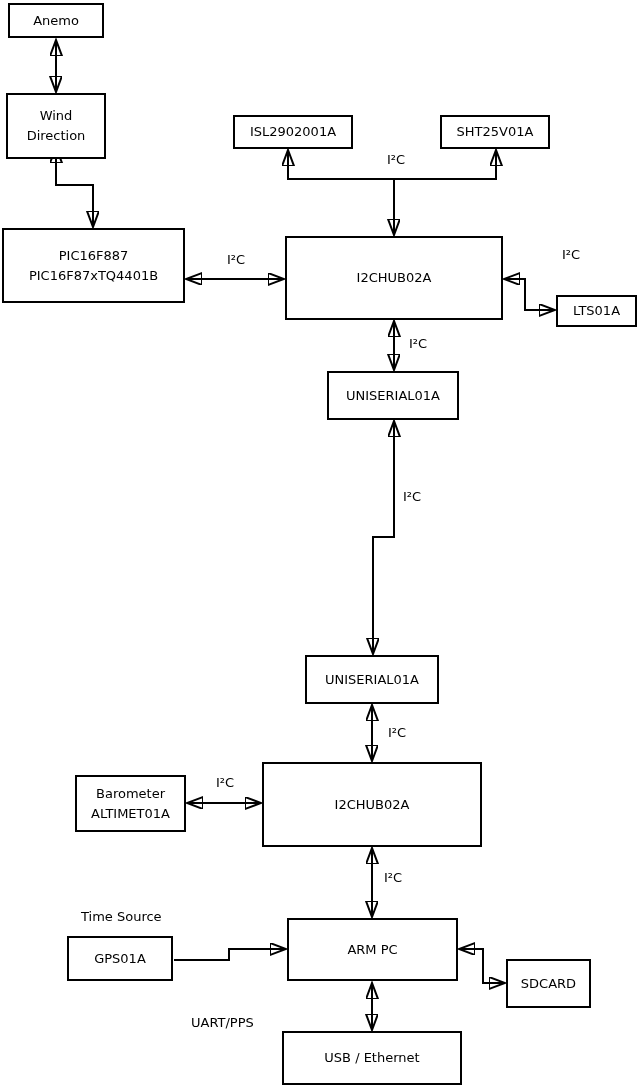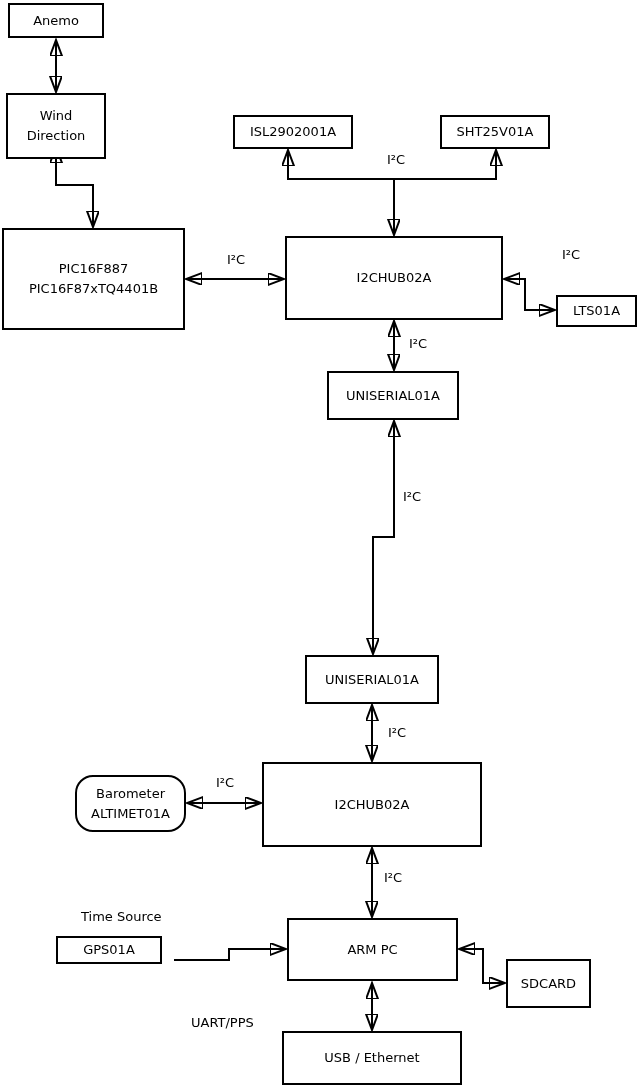--- a/index.html
+++ b/index.html
@@ -64,21 +64,21 @@
 
   <div class="node" style="left:8px; top:3px; width:96px; height:35px;">
     <span>Anemo</span>
   </div>
 
   <div class="node" style="left:6px; top:93px; width:100px; height:66px;">
     <span>Wind</span>
     <span>Direction</span>
   </div>
 
-  <div class="node" style="left:2px; top:228px; width:183px; height:102px;">
+  <div class="node" style="left:2px; top:228px; width:183px; height:75px;">
     <span>PIC16F887</span>
     <span>PIC16F87xTQ4401B</span>
   </div>
 
   <div class="node" style="left:233px; top:115px; width:120px; height:34px;">
     <span>ISL2902001A</span>
   </div>
 
   <div class="node" style="left:440px; top:115px; width:110px; height:34px;">
     <span>SHT25V01A</span>
@@ -97,26 +97,26 @@
   </div>
 
   <div class="node" style="left:305px; top:655px; width:134px; height:49px;">
     <span>UNISERIAL01A</span>
   </div>
 
   <div class="node" style="left:262px; top:762px; width:220px; height:85px;">
     <span>I2CHUB02A</span>
   </div>
 
-  <div class="node" style="left:75px; top:775px; width:111px; height:57px;border-radius:18px;">
+  <div class="node" style="left:75px; top:775px; width:111px; height:57px;">
     <span>Barometer</span>
     <span>ALTIMET01A</span>
   </div>
 
-  <div class="node" style="left:56px; top:936px; width:106px; height:28px;">
+  <div class="node" style="left:67px; top:936px; width:106px; height:45px;">
     <span>GPS01A</span>
   </div>
 
   <div class="node" style="left:287px; top:918px; width:171px; height:63px;">
     <span>ARM PC</span>
   </div>
 
   <div class="node" style="left:506px; top:959px; width:85px; height:49px;">
     <span>SDCARD</span>
   </div>

